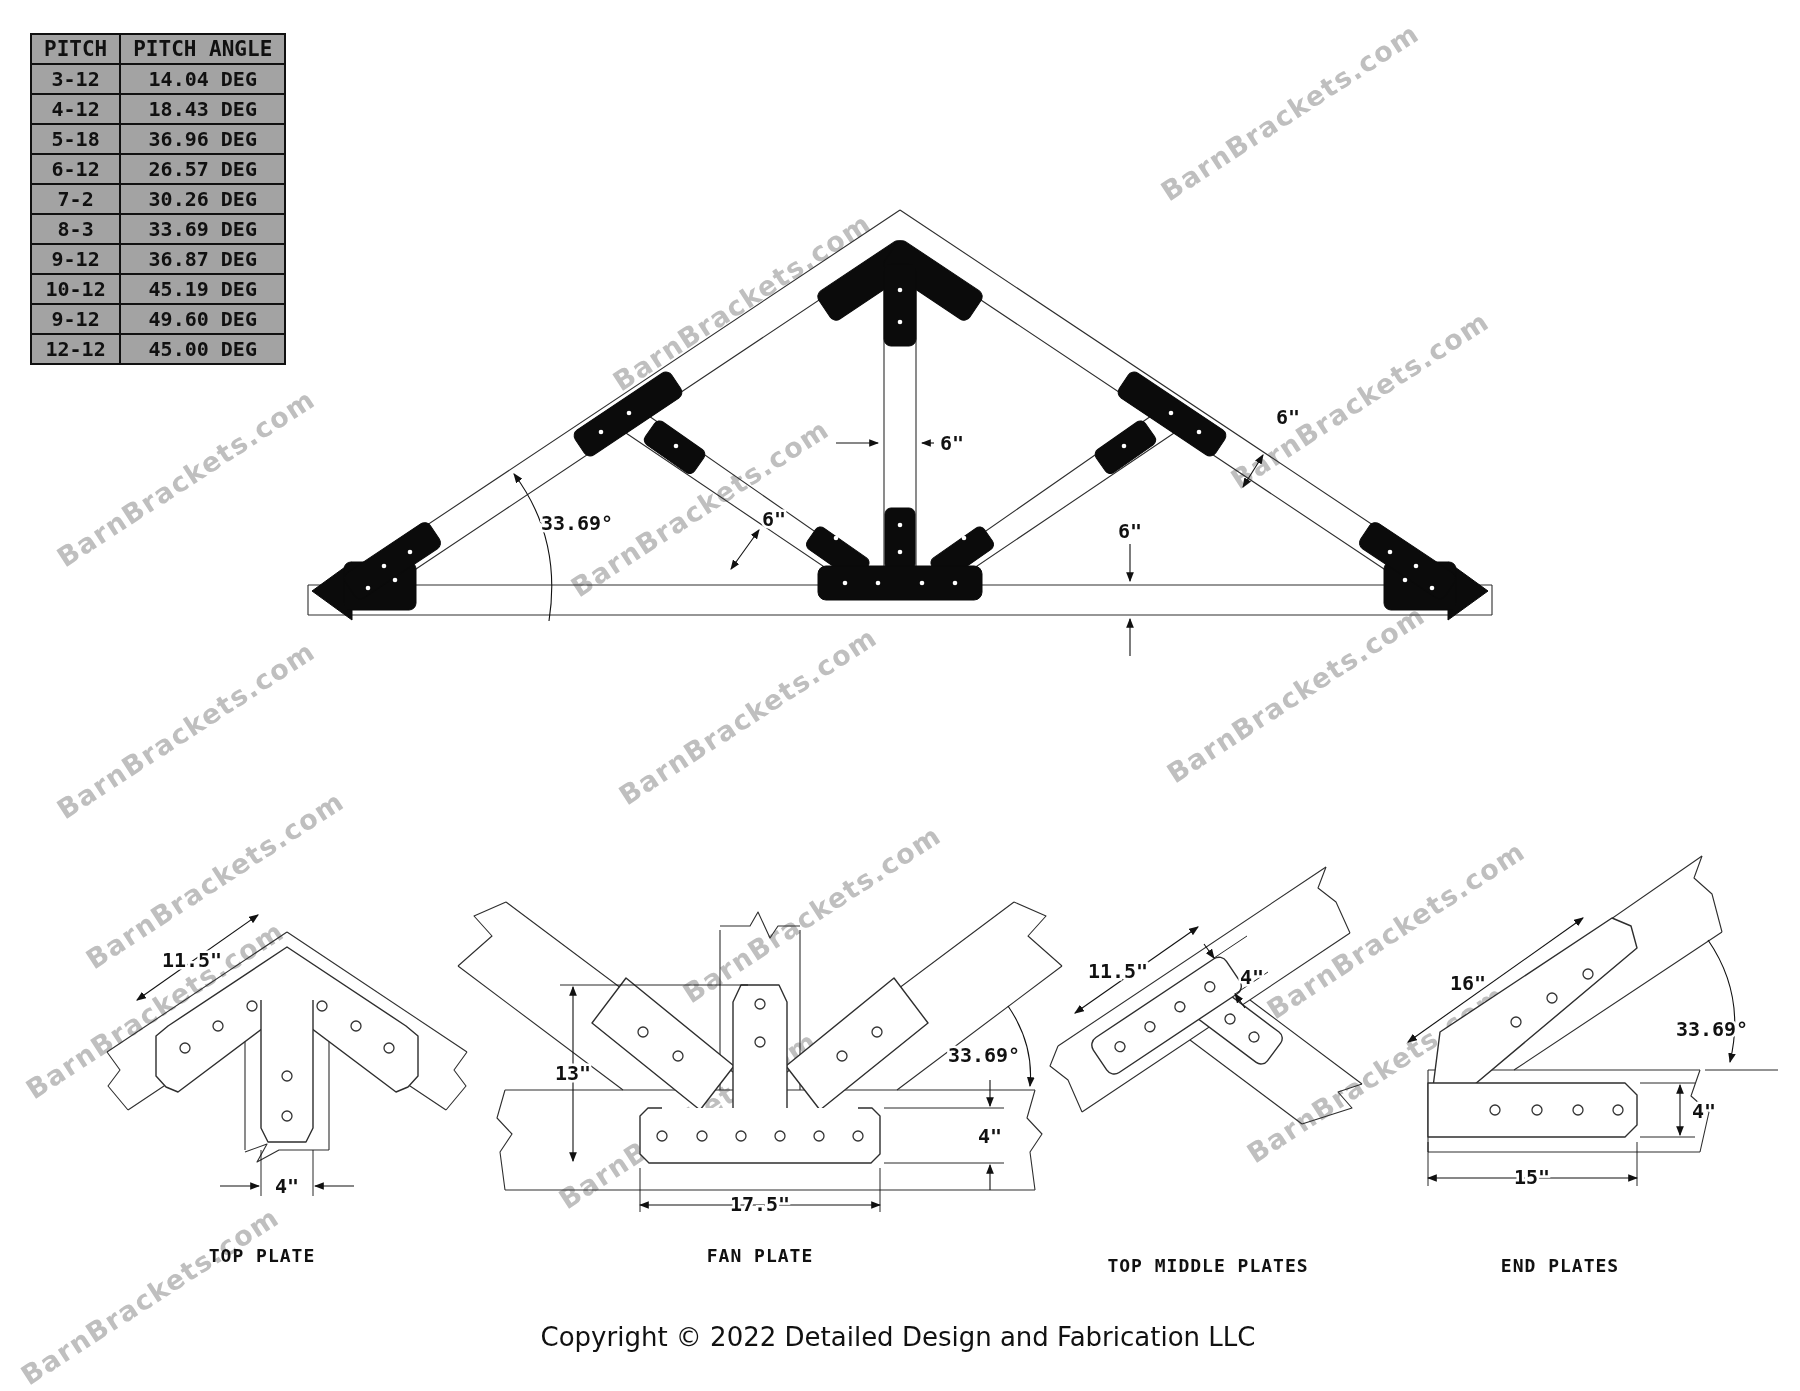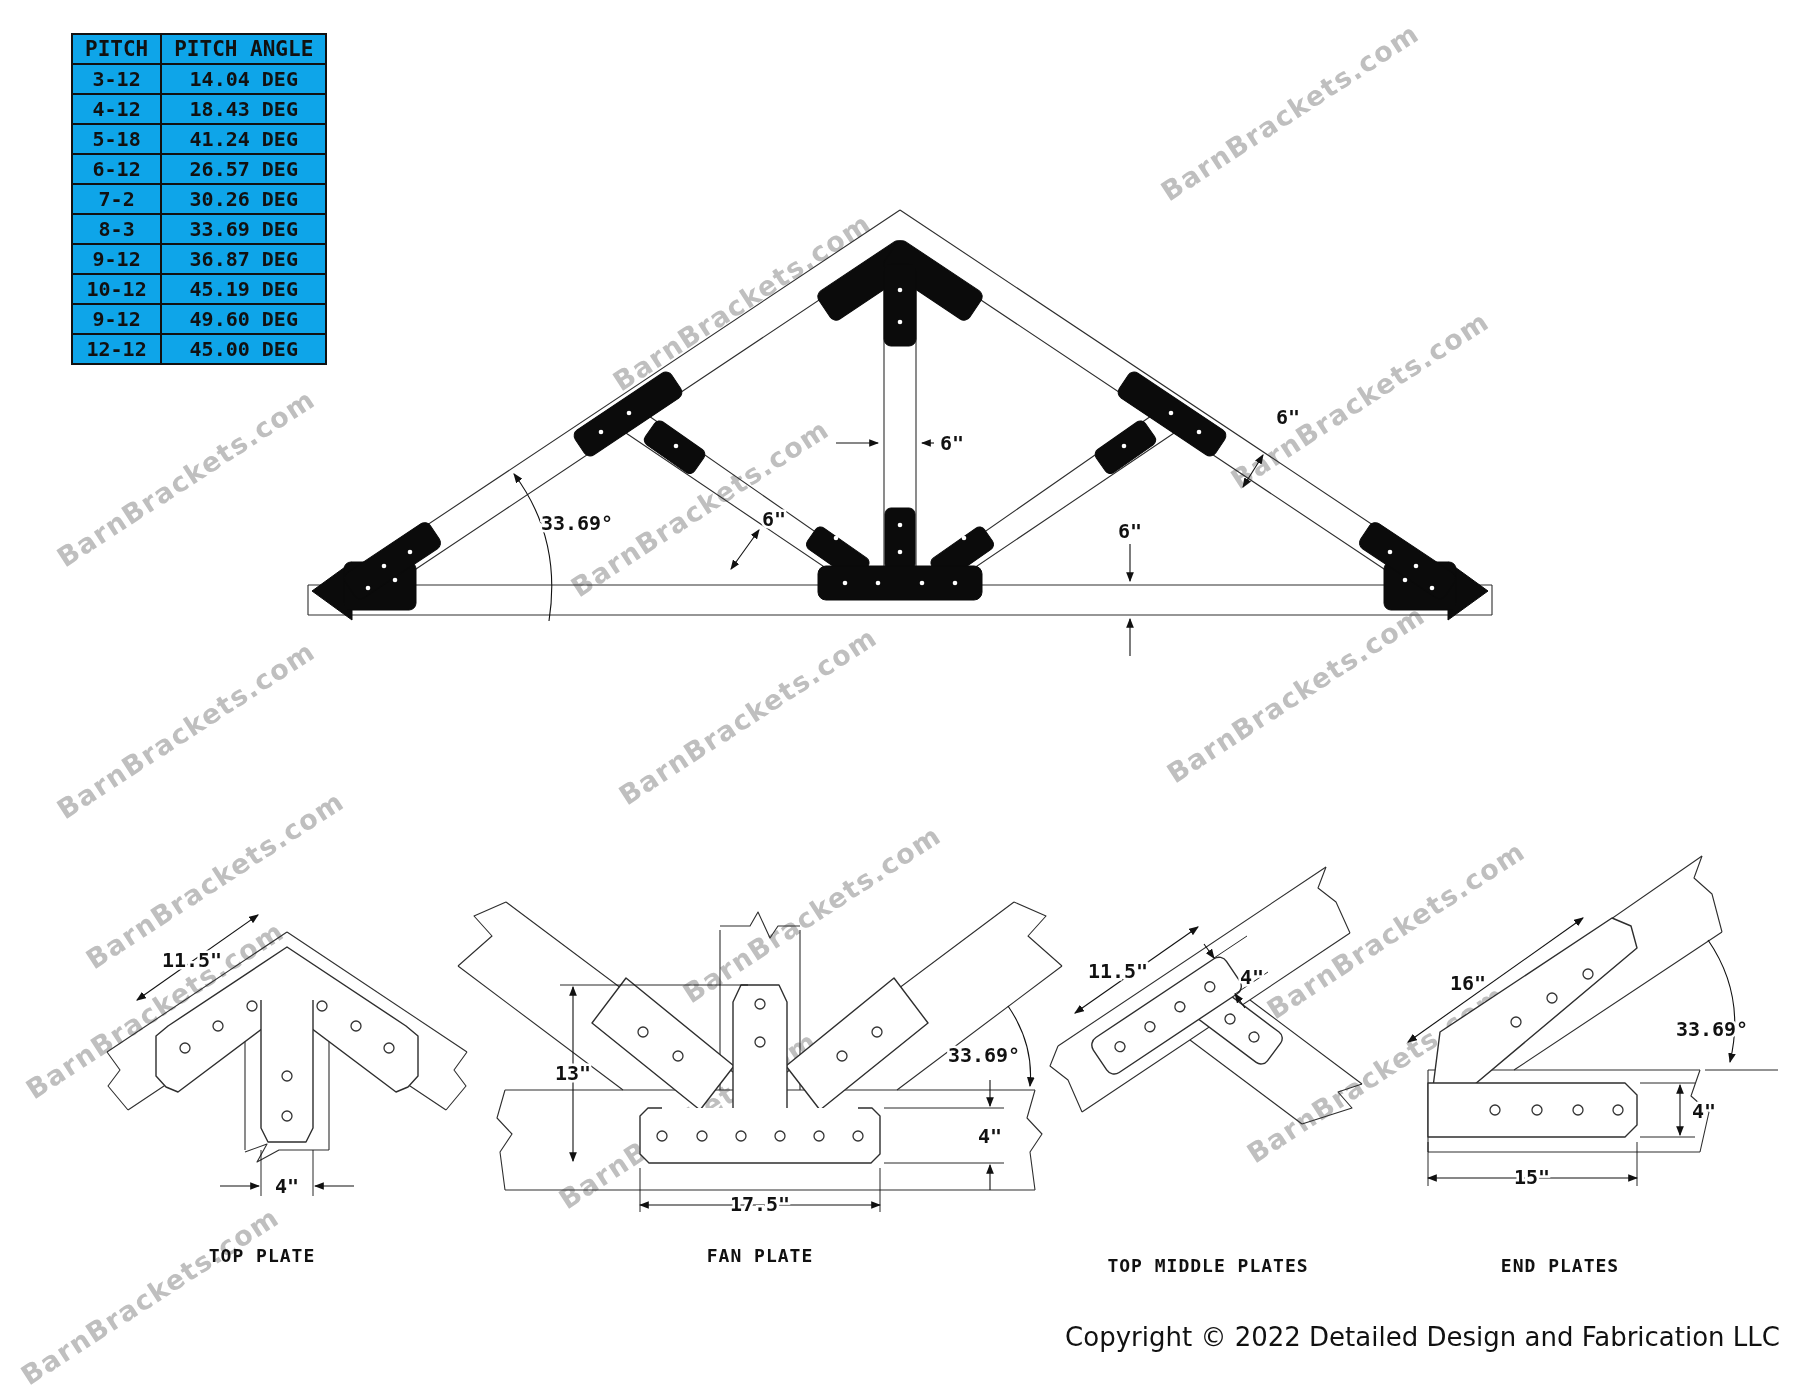--- a/index.html
+++ b/index.html
@@ -4,39 +4,39 @@
 <style>
   html,body{margin:0;padding:0;background:#fff;}
   .page{position:relative;width:1800px;height:1391px;background:#fff;overflow:hidden;
         font-family:"DejaVu Sans Mono", monospace;}
   
   .wm{position:absolute;color:#bfbfbf;font:bold 27px "DejaVu Sans", sans-serif;
       letter-spacing:1.5px;white-space:nowrap;transform:translate(-50%,-50%) rotate(-33deg);
       z-index:1;user-select:none;}
   
   .pitch-table{position:absolute;left:30px;top:33px;z-index:3;border-collapse:collapse;
-      background:#0ea5e9;font:bold 20px "DejaVu Sans Mono", monospace;color:#111;margin-left:41px;}
+      background:#a3a3a3;font:bold 20px "DejaVu Sans Mono", monospace;color:#111;}
   .pitch-table th,.pitch-table td{border:2px solid #111;padding:1px 12px;text-align:center;
       height:26px;white-space:nowrap;}
   .pitch-table th{font-size:21px;}
   
   .drawing{position:absolute;left:0;top:0;z-index:2;}
   .timber{stroke:#2e2e2e;stroke-width:1.1;fill:none;stroke-linejoin:round;}
   .plate{fill:#fff;stroke:#2e2e2e;stroke-width:1.4;stroke-linejoin:round;}
   .platefill{fill:#fff;stroke:none;}
   .plateline{fill:none;stroke:#2e2e2e;stroke-width:1.4;stroke-linejoin:round;}
   .bracket{fill:#0b0b0b;stroke:#0b0b0b;}
   .dot{fill:#fff;stroke:none;}
   .hole{fill:#fff;stroke:#333;stroke-width:1.3;}
   .dim{stroke:#111;stroke-width:1.1;fill:none;}
   .ext{stroke:#111;stroke-width:0.9;fill:none;}
   text.dim-t{font:bold 20px "DejaVu Sans Mono", monospace;fill:#111;
       paint-order:stroke;stroke:#fff;stroke-width:5px;}
   text.sec-label{font:bold 18px "DejaVu Sans Mono", monospace;fill:#111;letter-spacing:1px;}
-  .copyright{position:absolute;left:0;top:1322px;width:1780px;text-align:right;z-index:3;
+  .copyright{position:absolute;left:8px;top:1322px;width:1780px;text-align:center;z-index:3;
       font:26px "DejaVu Sans", sans-serif;color:#111;}
 </style>
 </head>
 <body>
 
 <div class="page">
 
   <div class="wm" style="left:1290px;top:112px">BarnBrackets.com</div>
   <div class="wm" style="left:742px;top:302px">BarnBrackets.com</div>
   <div class="wm" style="left:186px;top:478px">BarnBrackets.com</div>
@@ -64,21 +64,21 @@
       <tr>
           <td>3-12</td>
           <td>14.04 DEG</td>
         </tr>
       <tr>
           <td>4-12</td>
           <td>18.43 DEG</td>
         </tr>
       <tr>
           <td>5-18</td>
-          <td>41.24 DEG</td>
+          <td>36.96 DEG</td>
         </tr>
       <tr>
           <td>6-12</td>
           <td>26.57 DEG</td>
         </tr>
       <tr>
           <td>7-2</td>
           <td>30.26 DEG</td>
         </tr>
       <tr>

